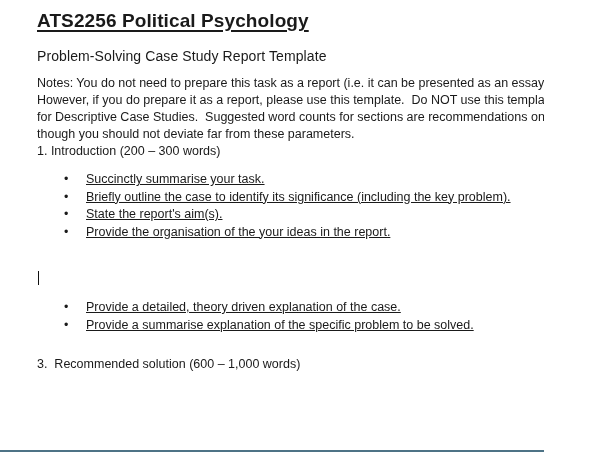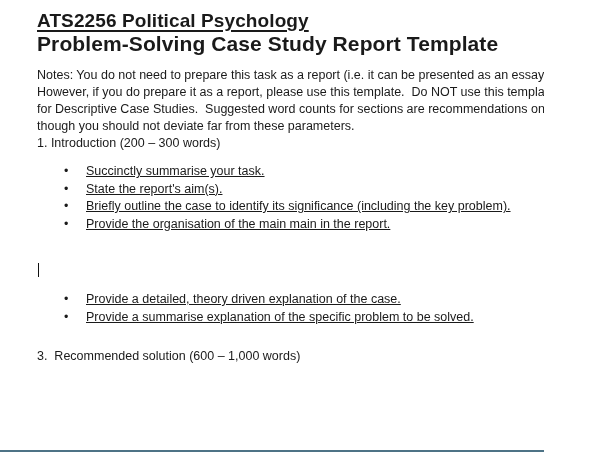--- a/index.html
+++ b/index.html
@@ -29,23 +29,23 @@
     font-size: 19px;
     font-weight: bold;
     text-decoration: underline;
     text-underline-offset: 3px;
     text-decoration-thickness: 2px;
     letter-spacing: 0.1px;
     white-space: pre-wrap;
   }
 
   .doc-subtitle {
-    margin-top: 0;
-    font-size: 21px;
-    font-weight: bold;
+    margin-top: 16px;
+    font-size: 14px;
+    font-weight: normal;
     letter-spacing: 0.1px;
     white-space: pre-wrap;
   }
 
   .notes {
     margin-top: 11px;
     width: 527px;
     font-size: 12.5px;
     line-height: 17px;
     white-space: pre-wrap;
@@ -113,23 +113,23 @@
     <h1 class="doc-title">ATS2256 Political Psychology</h1>
 
     <h2 class="doc-subtitle">Problem-Solving Case Study Report Template</h2>
 
     <p class="notes">Notes: You do not need to prepare this task as a report (i.e. it can be presented as an essay).  However, if you do prepare it as a report, please use this template.  Do NOT use this template for Descriptive Case Studies.  Suggested word counts for sections are recommendations only, though you should not deviate far from these parameters.</p>
 
     <div class="section section-1">
       <p class="section-heading">1. Introduction (200 – 300 words)</p>
       <ul class="bullet-list">
         <li>Succinctly summarise your task.</li>
+        <li>Briefly outline the case to identify its significance (including the key problem).</li>
         <li>State the report's aim(s).</li>
-        <li>Briefly outline the case to identify its significance (including the key problem).</li>
-        <li>Provide the organisation of the main main in the report.</li>
+        <li>Provide the organisation of the your ideas in the report.</li>
       </ul>
     </div>
 
     <div class="section section-2">
       <p class="section-heading"><span class="caret"></span></p>
       <ul class="bullet-list">
         <li>Provide a detailed, theory driven explanation of the case.</li>
         <li>Provide a summarise explanation of the specific problem to be solved.</li>
       </ul>
     </div>

